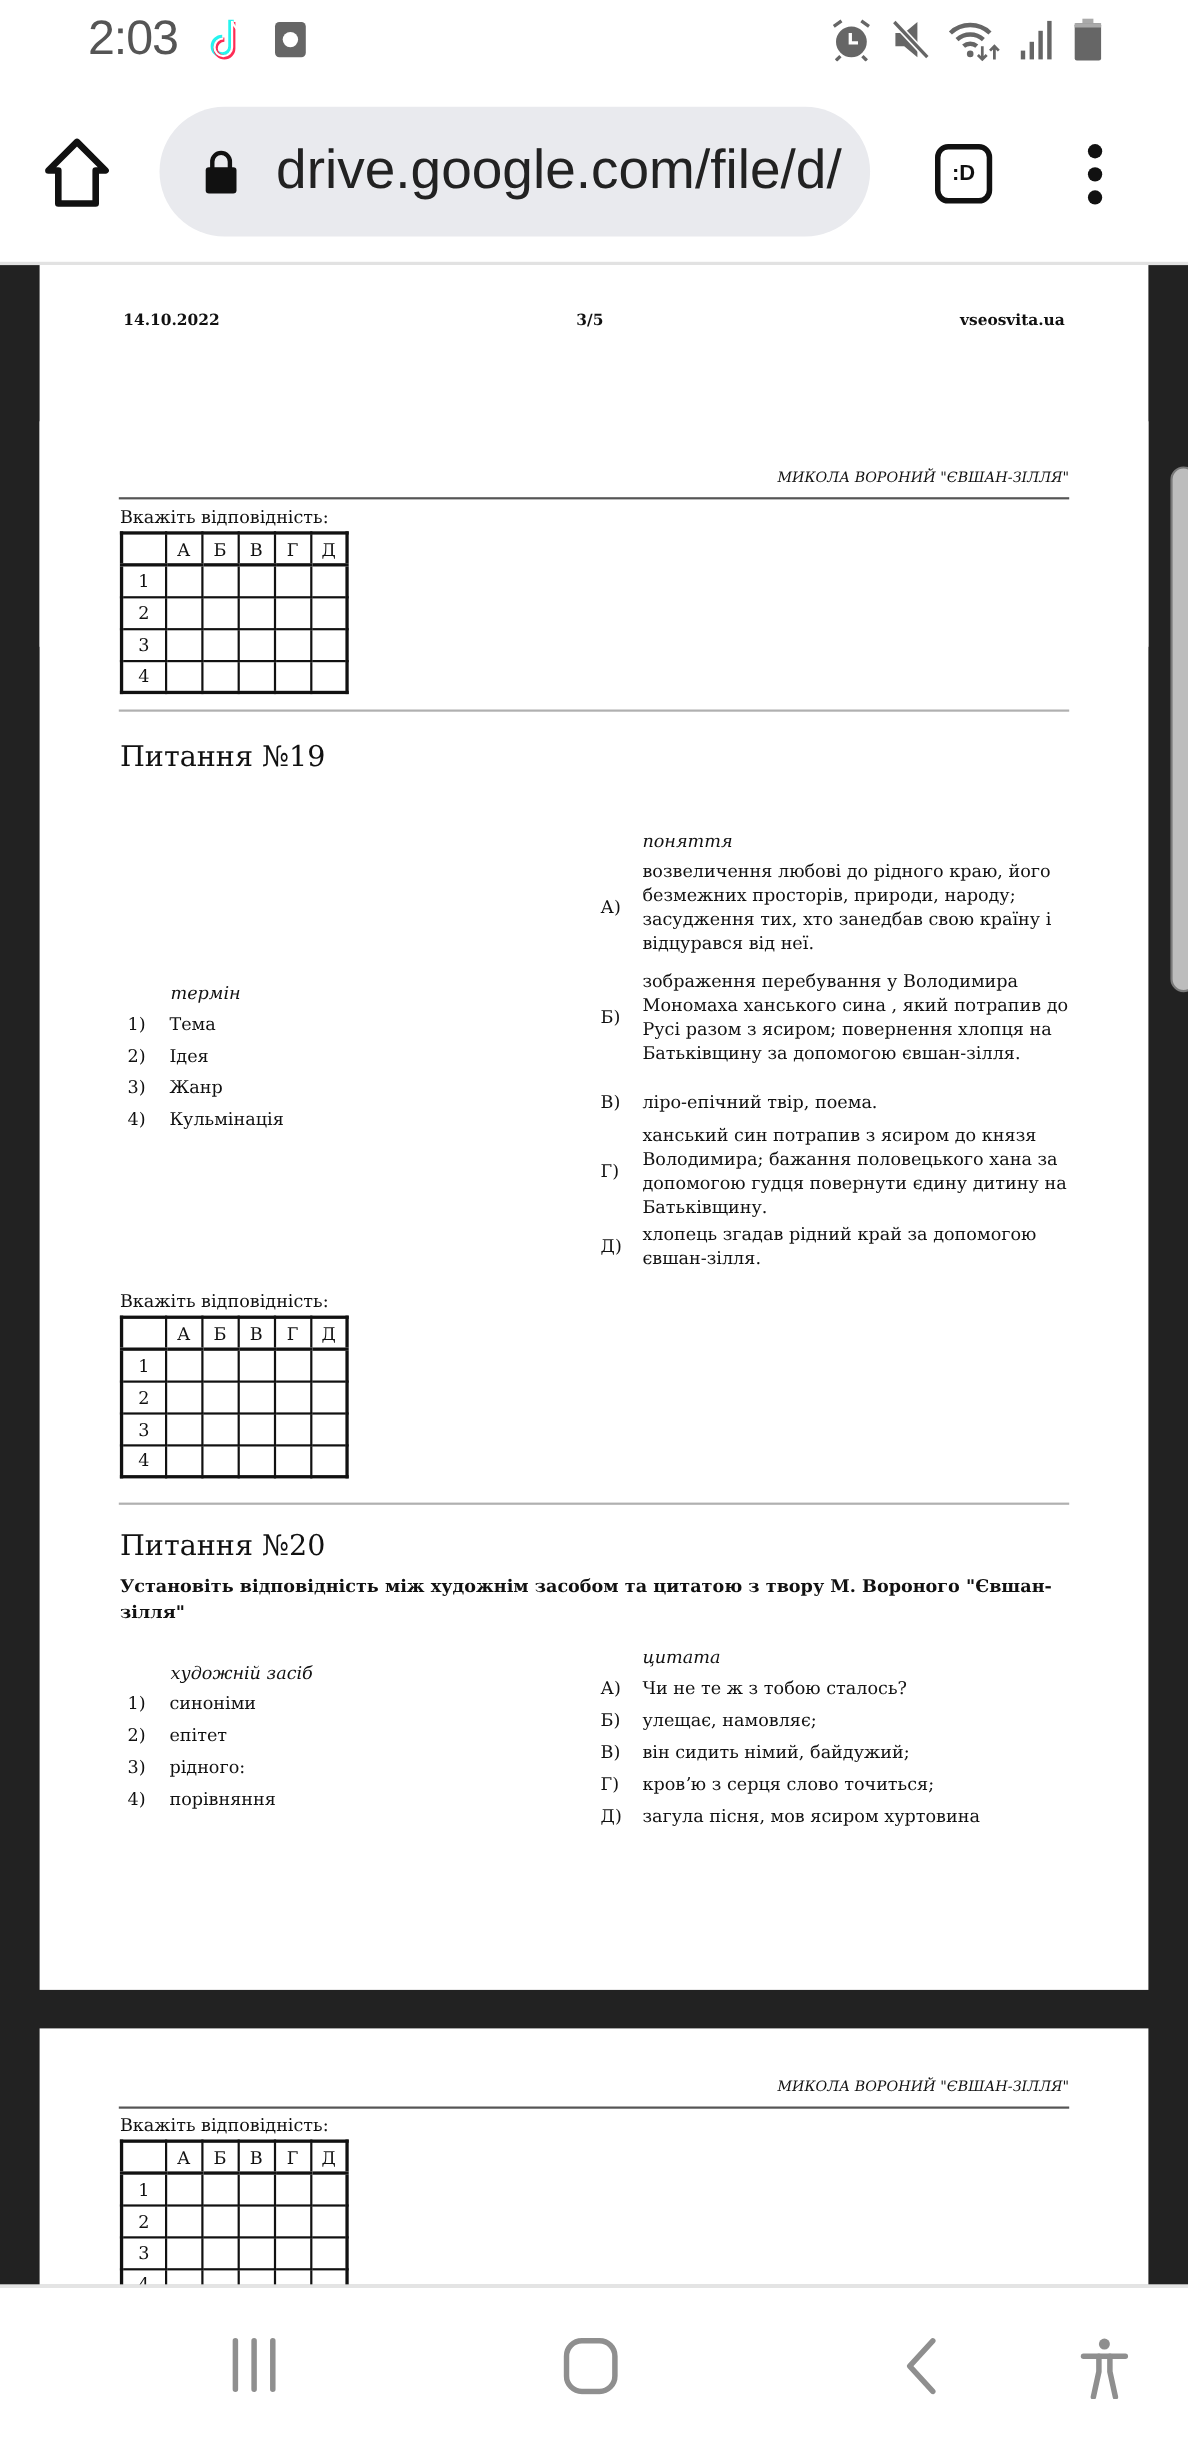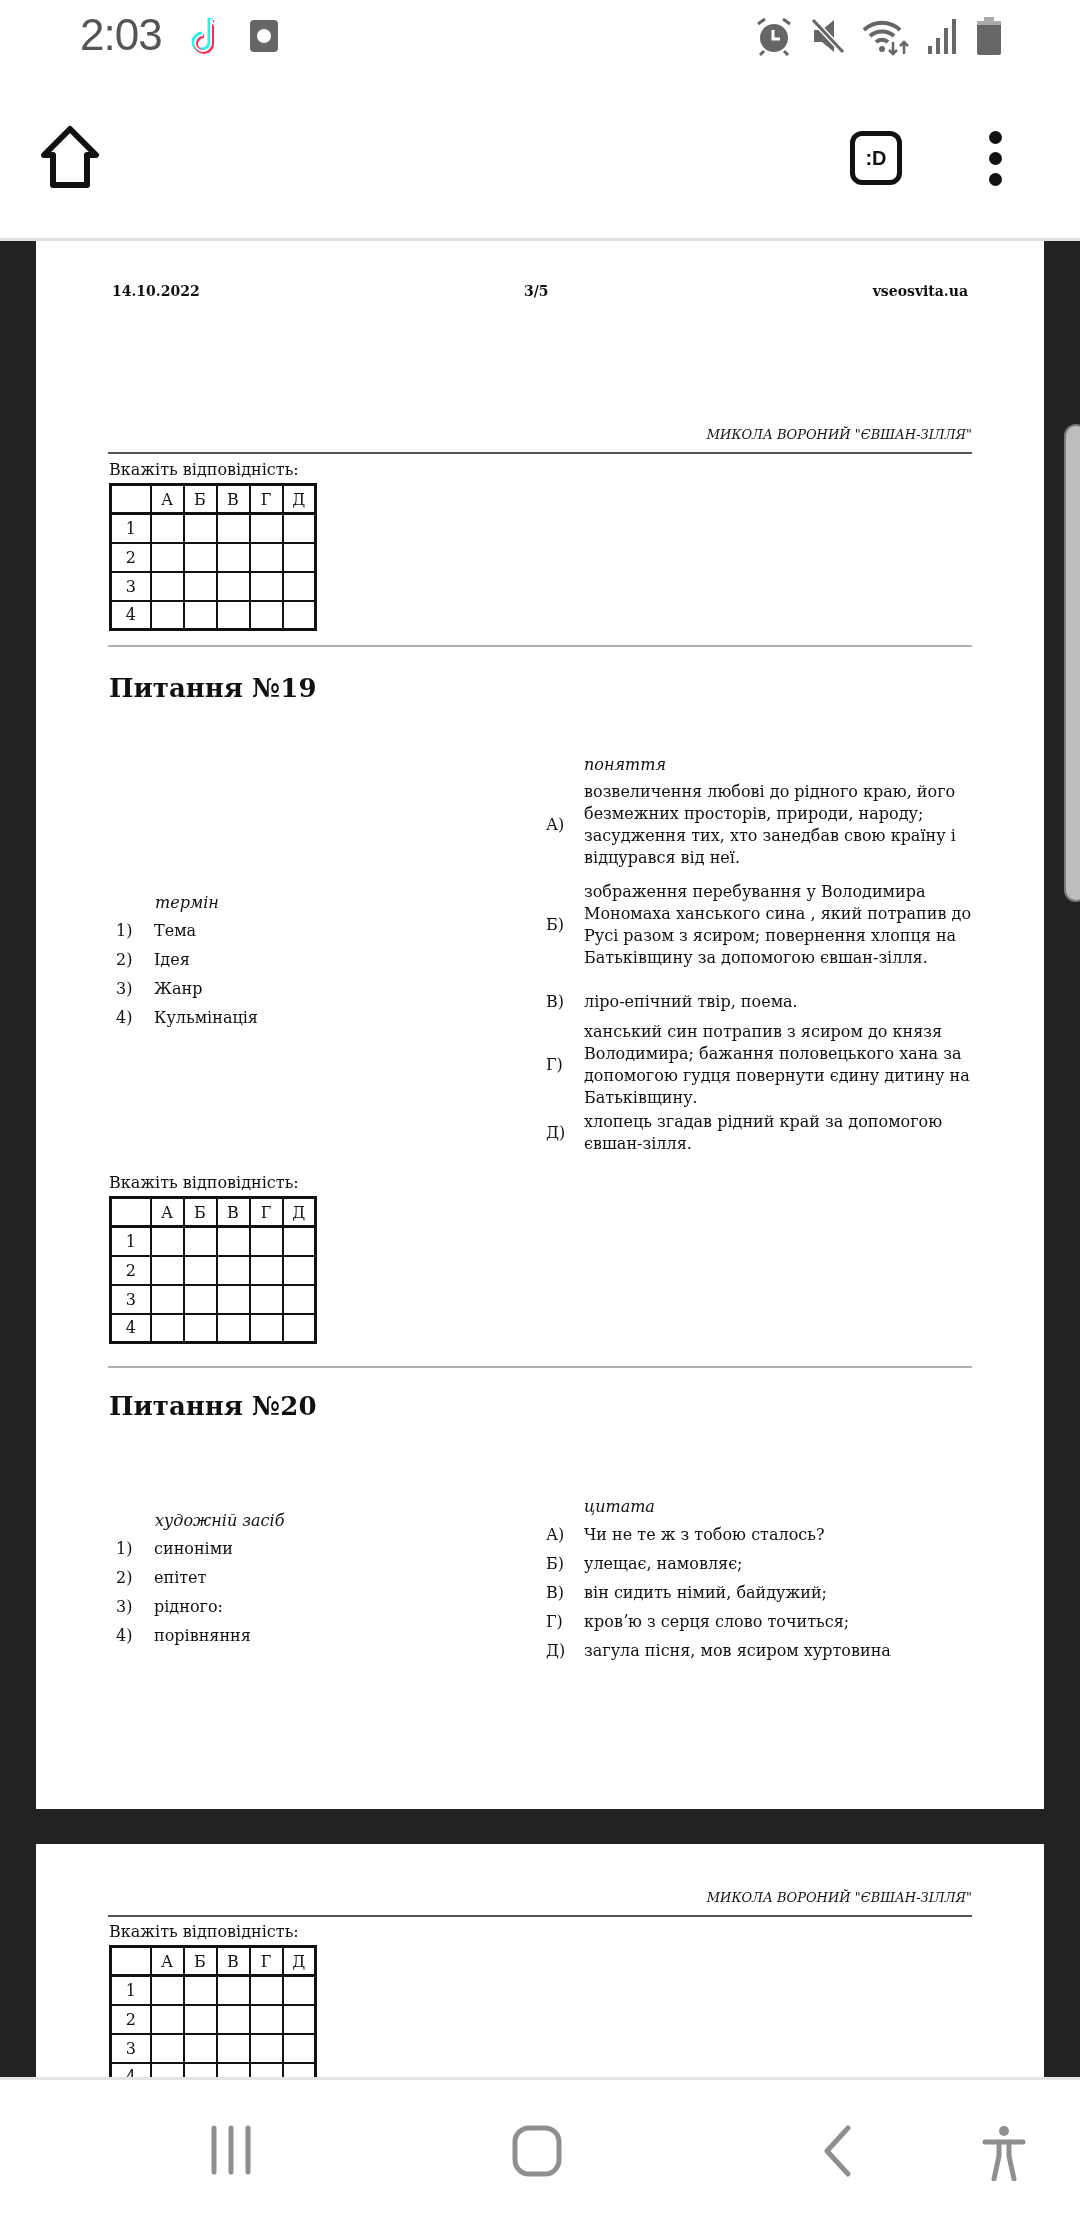--- a/index.html
+++ b/index.html
@@ -41,21 +41,21 @@
   .page-c .run-header { top: 46px; height: 27px; }
 
   .q-label { position: absolute; left: 73px; font-size: 16px; }
   .grid { position: absolute; left: 73px; border-collapse: collapse; border: 3px solid #111; }
   .grid td { border: 2px solid #111; height: 29px; width: 33px; text-align: center; font-size: 16px; padding: 0; }
   .grid td:first-child { width: 40px; }
   .grid tr:first-child td { border-bottom-width: 3px; }
 
   .sep { position: absolute; left: 72px; right: 72px; height: 2px; background: #b0b0b0; }
 
-  .q-title { position: absolute; left: 73px; font-size: 26px; font-weight: bold; }
+  .q-title { position: absolute; left: 73px; font-size: 26px; font-weight: normal; }
   .q-prompt { position: absolute; left: 73px; right: 72px; font-size: 16px; font-weight: bold; line-height: 24px; }
   .q-prompt .colon { font-weight: normal; }
 
   .col-head { position: absolute; font-size: 16px; font-style: italic; }
   .opt { position: absolute; font-size: 16px; line-height: 22px; display: flex; align-items: center; }
   .opt .mk { width: 38px; flex: none; }
   .opt .tx { flex: none; }
   .left-opt { left: 80px; }
   .right-opt { left: 510px; width: 460px; }
   .right-opt .tx { width: 420px; }
@@ -107,20 +107,27 @@
       <rect x="1" y="5" width="24" height="34" rx="2" fill="#666"></rect>
       <rect x="1" y="5" width="24" height="4" fill="#aaa"></rect>
     </svg>
   </div>
 </div>
 
 <div class="toolbar">
   <svg class="home-btn" viewBox="0 0 60 64">
     <path d="M30 4 L56 30 H47 V60 H13 V30 H4 Z" fill="none" stroke="#111" stroke-width="6" stroke-linejoin="round"></path>
   </svg>
+  <div class="urlbar">
+    <svg class="lock" viewBox="0 0 32 42">
+      <path d="M8 18 v-6 a8 8 0 0 1 16 0 v6" fill="none" stroke="#111" stroke-width="4"></path>
+      <rect x="2" y="17" width="28" height="24" rx="3" fill="#111"></rect>
+    </svg>
+    <span class="url-text">drive.google.com/file/d/</span>
+  </div>
   <div class="tab-btn">
     <span>:D</span>
   </div>
   <div class="menu-btn">
       <span></span>
       <span></span>
       <span></span>
     </div>
 </div>
 
@@ -269,20 +276,21 @@
             <td></td>
             <td></td>
             <td></td>
           </tr>
         </tbody>
     </table>
 
     <div class="sep" style="top:983px"></div>
 
     <div class="q-title" style="top:1008px">Питання №20</div>
+    <div class="q-prompt" style="top:1047px">Установіть відповідність між художнім засобом та цитатою з твору М. Вороного "Євшан-зілля"</div>
 
     <div class="col-head" style="left:548px; top:1114px">цитата</div>
     <div class="opt right-opt" style="top:1141px">
         <span class="mk">А)</span>
         <span class="tx">Чи не те ж з тобою сталось?</span>
       </div>
     <div class="opt right-opt" style="top:1170px">
         <span class="mk">Б)</span>
         <span class="tx">улещає, намовляє;</span>
       </div>

